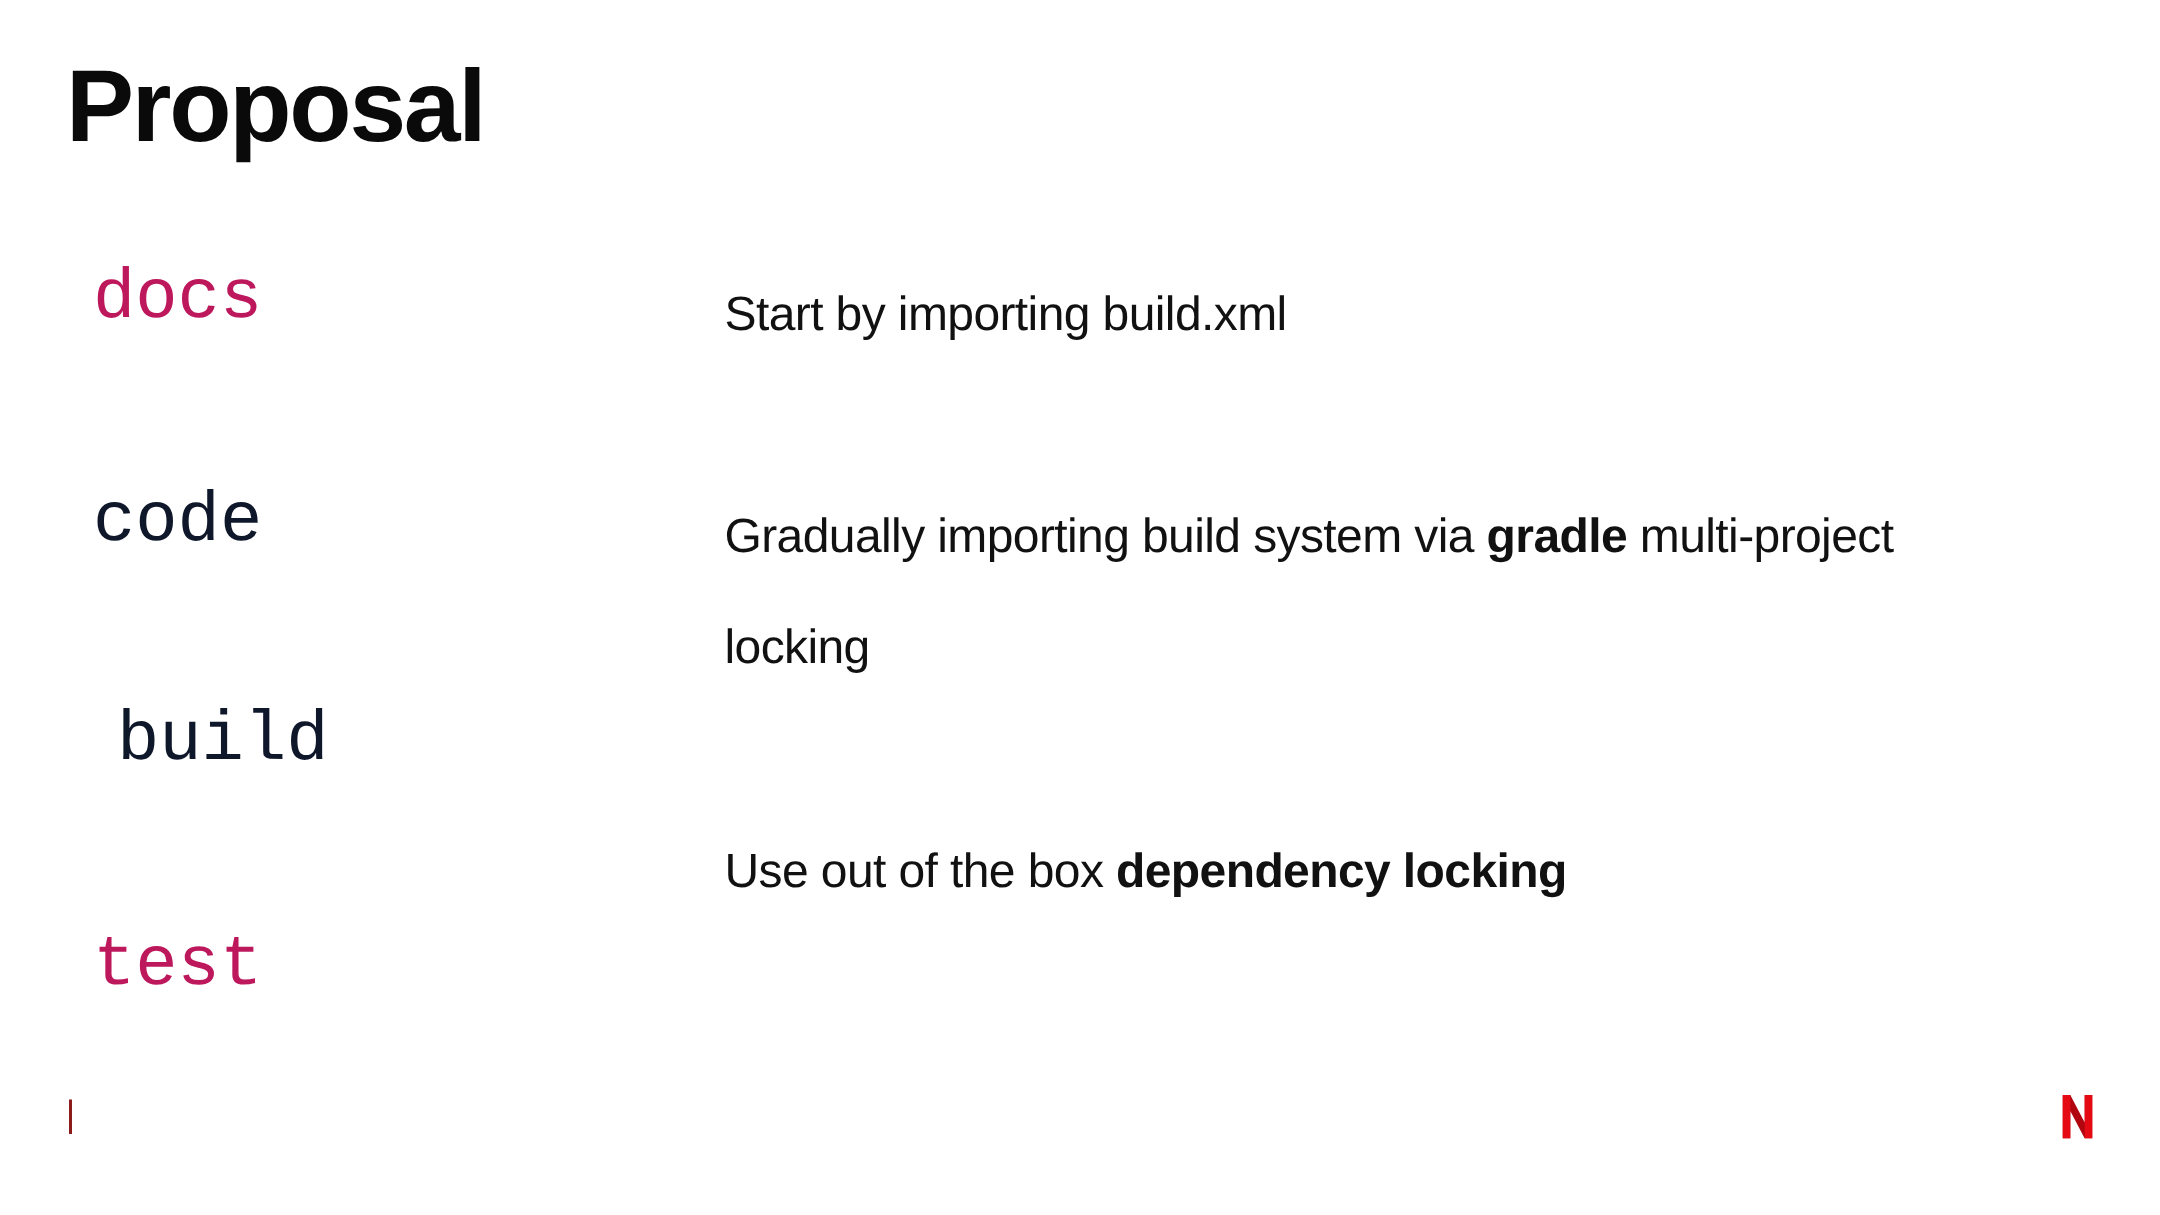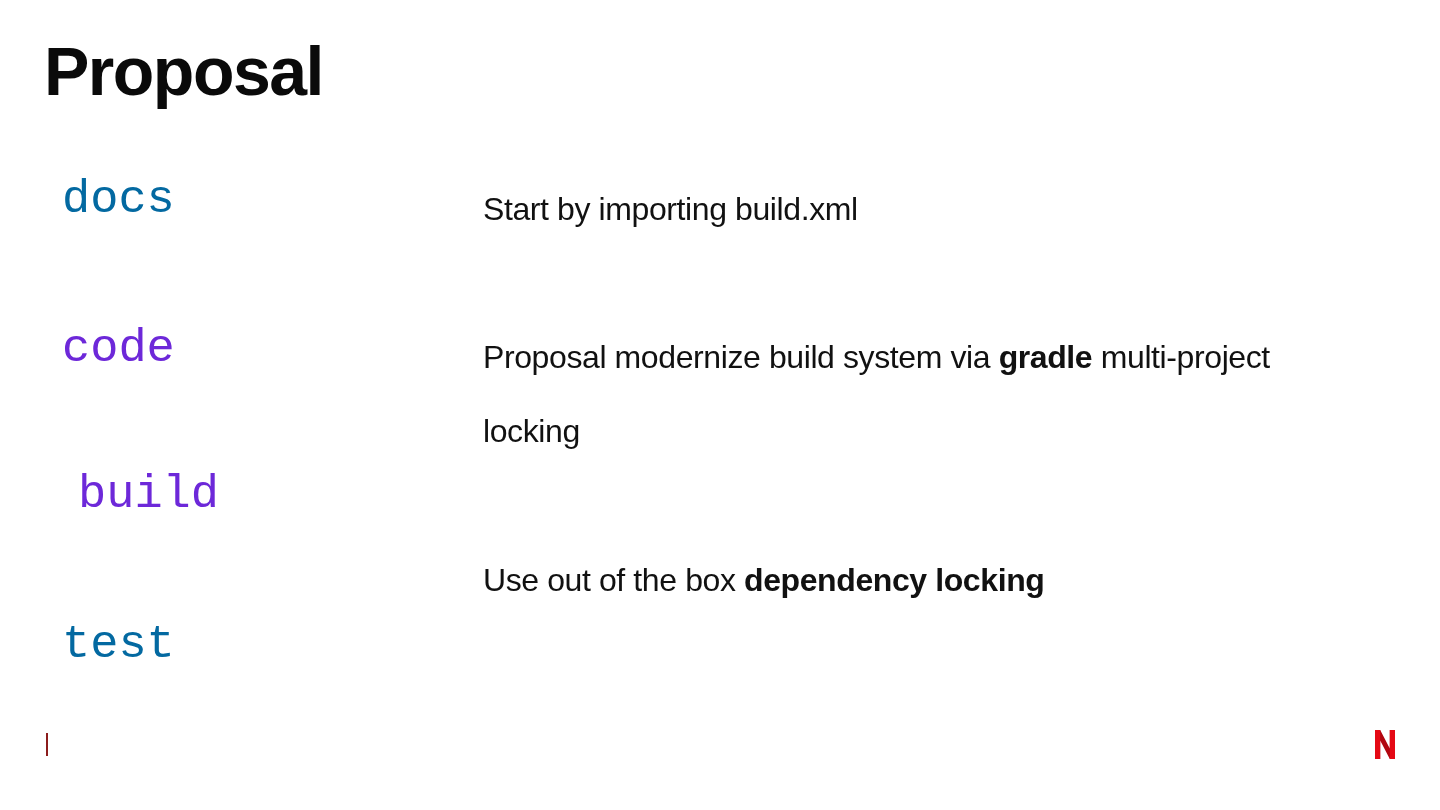--- a/index.html
+++ b/index.html
@@ -43,24 +43,24 @@
   }
   .stage-label {
     font-family: "Liberation Mono", "DejaVu Sans Mono", monospace;
     font-size: 47px;
     line-height: 1;
     letter-spacing: 0px;
     white-space: nowrap;
     position: absolute;
   }
   .stage-label.is-active {
-    color: #6d28d9;
+    color: #0f172a;
   }
   .stage-label.is-muted {
-    color: #0369a1;
+    color: #be185d;
   }
   .stage-label[data-idx="0"] { top: 16px;  left: 0px; }
   .stage-label[data-idx="1"] { top: 165px; left: 0px; }
   .stage-label[data-idx="2"] { top: 311px; left: 16px; }
   .stage-label[data-idx="3"] { top: 461px; left: 0px; }
 
   
   #points-column {
     position: absolute;
     left: 483px;
@@ -116,21 +116,21 @@
 
   <div id="stage-column">
     <div class="stage-label is-muted" data-idx="0">docs</div>
     <div class="stage-label is-active" data-idx="1">code</div>
     <div class="stage-label is-active" data-idx="2">build</div>
     <div class="stage-label is-muted" data-idx="3">test</div>
   </div>
 
   <div id="points-column">
     <div class="point" data-idx="0"><span>Start by importing build.xml</span></div>
-    <div class="point" data-idx="1"><span>Proposal modernize build system via </span><b>gradle</b><span> multi-project locking</span></div>
+    <div class="point" data-idx="1"><span>Gradually importing build system via </span><b>gradle</b><span> multi-project locking</span></div>
     <div class="point" data-idx="2"><span>Use out of the box </span><b>dependency locking</b></div>
   </div>
 
   <div id="corner-tick"></div>
 
   <div id="brand-logo">
     <svg viewBox="0 0 20 29" aria-hidden="true">
       <polygon points="0,0 0,29 5.2,29 5.2,10.6 14.8,29 20,29 20,0 14.8,0 14.8,18.4 5.2,0" fill="#B1060F"></polygon>
       <rect x="0" y="0" width="5.2" height="29" fill="#E50914"></rect>
       <rect x="14.8" y="0" width="5.2" height="29" fill="#E50914"></rect>

